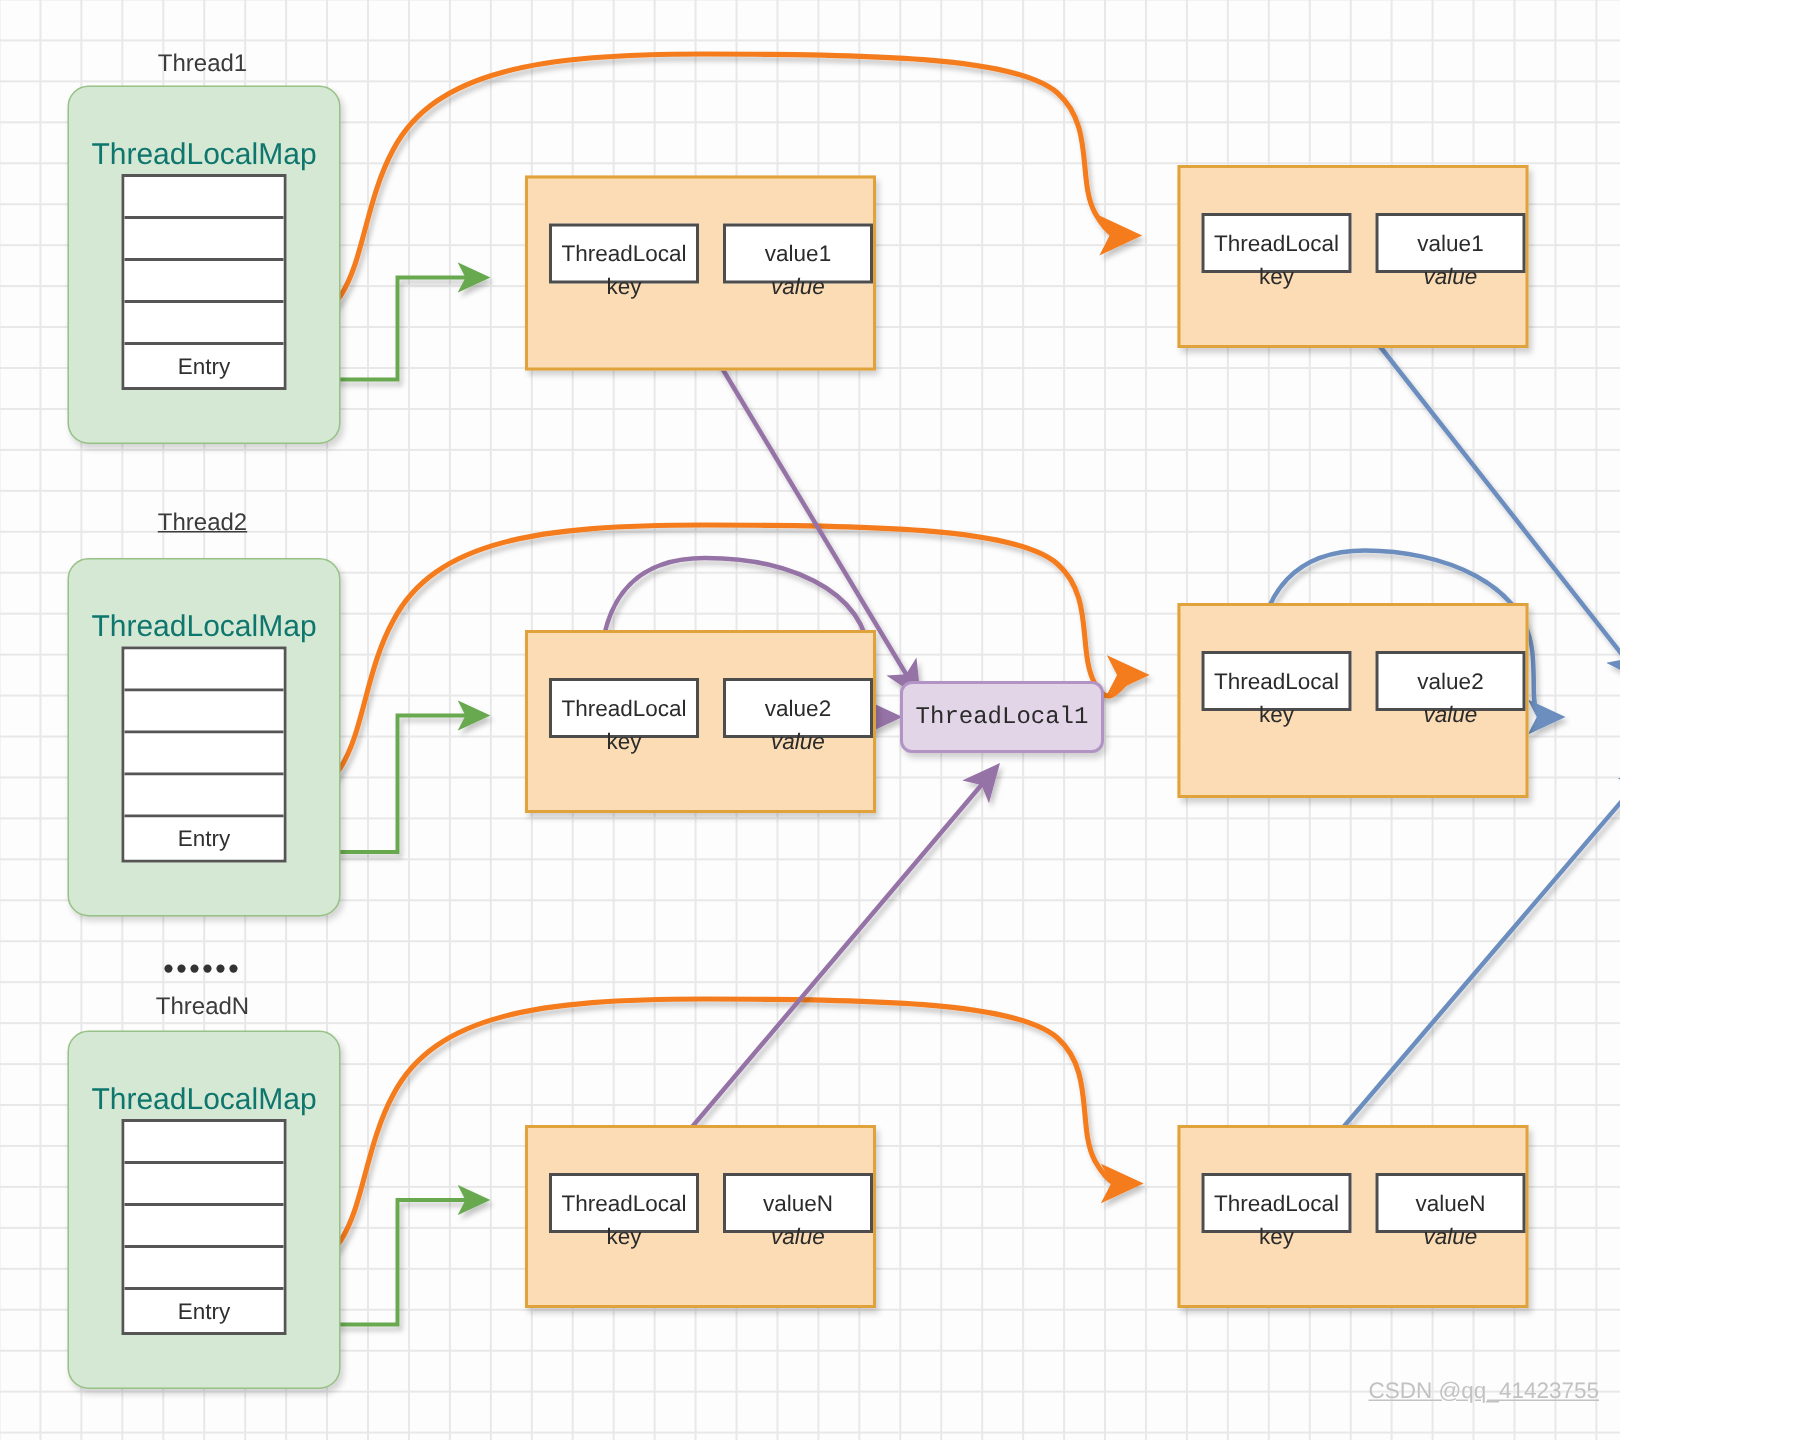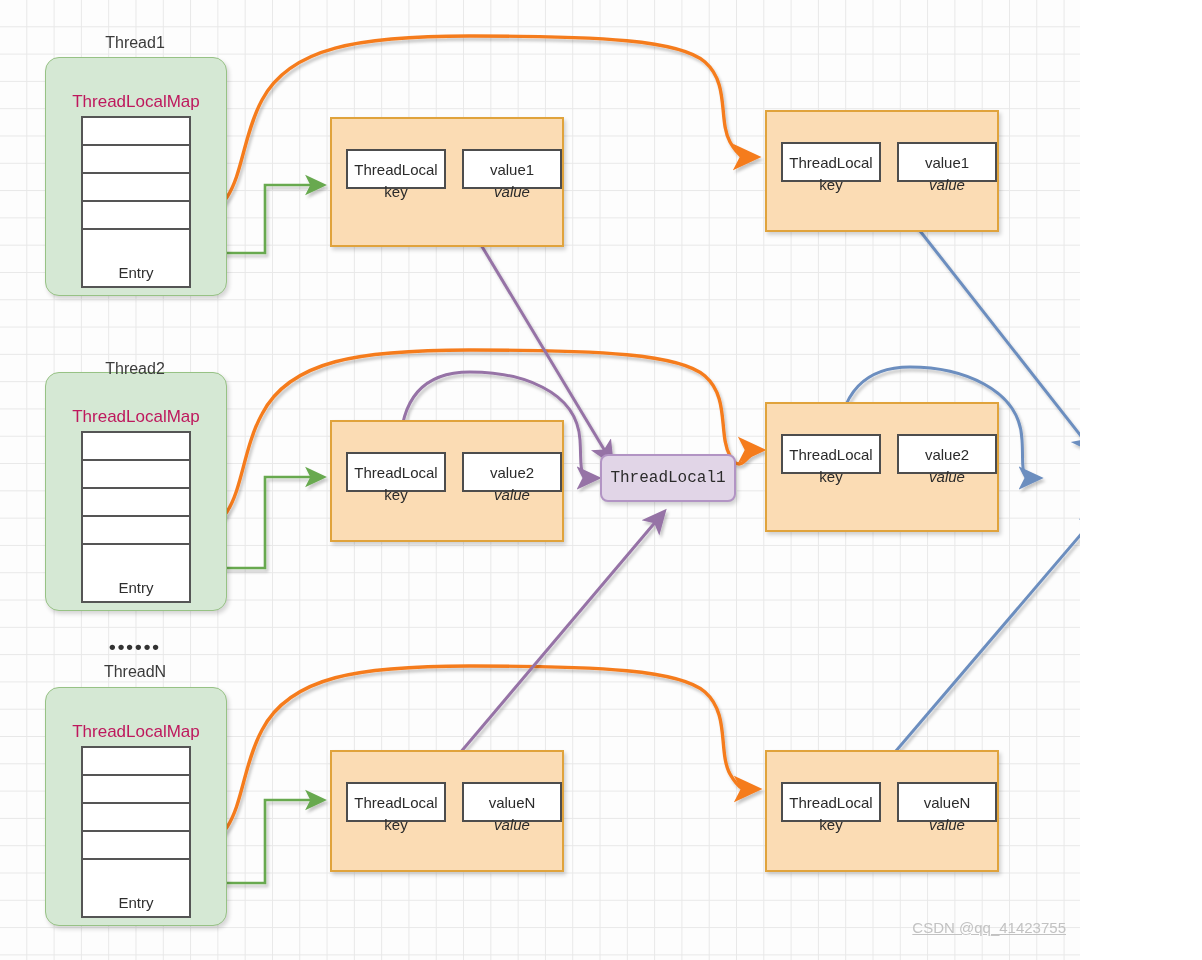--- a/index.html
+++ b/index.html
@@ -52,22 +52,22 @@
     font-size: 19px;
     letter-spacing: 2px;
     font-weight: bold;
     color: #333;
     z-index: 4;
   }
   .map-title {
     position: absolute;
     width: 100%;
     text-align: center;
-    font-size: 17px;
-    color: #be185d;
+    font-size: 20px;
+    color: #0f766e;
     top: 34px;
     left: 0;
   }
   .map-table {
     position: absolute;
     left: 35px;
     top: 58px;
     width: 110px;
     border: 2px solid #555;
     background: #ffffff;
@@ -77,29 +77,30 @@
     height: 28px;
     border-bottom: 2px solid #555;
     box-sizing: border-box;
     background: #fff;
     font-size: 15px;
     color: #2f2f2f;
     display: flex;
     align-items: center;
     justify-content: center;
   }
-  .map-row:last-child { border-bottom: none; margin-top: 28px; }
+  .map-row:last-child { border-bottom: none; }
 
   
   .entry-box {
     position: absolute;
     background: #fbdcb4;
     border: 2px solid #e0a33c;
     box-shadow: 2px 3px 4px rgba(0,0,0,0.18);
     z-index: 3;
+    margin-left: 20px;
   }
   .entry-inner {
     position: absolute;
     top: 30px;
     left: 14px;
     display: flex;
     gap: 16px;
   }
   .slot {
     width: 100px;
@@ -219,21 +220,21 @@
     <div class="map-title">ThreadLocalMap</div>
     <div class="map-table">
       <div class="map-row"></div>
       <div class="map-row"></div>
       <div class="map-row"></div>
       <div class="map-row"></div>
       <div class="map-row">Entry</div>
     </div>
   </div>
 
-  <div class="thread-label" style="left:45px; top:360px; width:180px;">Thread2</div>
+  <div class="thread-label" style="left:45px; top:340px; width:180px;text-decoration:underline;">Thread2</div>
   <div class="thread-group" style="left:45px; top:372px; width:180px; height:237px;">
     <div class="map-title">ThreadLocalMap</div>
     <div class="map-table">
       <div class="map-row"></div>
       <div class="map-row"></div>
       <div class="map-row"></div>
       <div class="map-row"></div>
       <div class="map-row">Entry</div>
     </div>
   </div>

